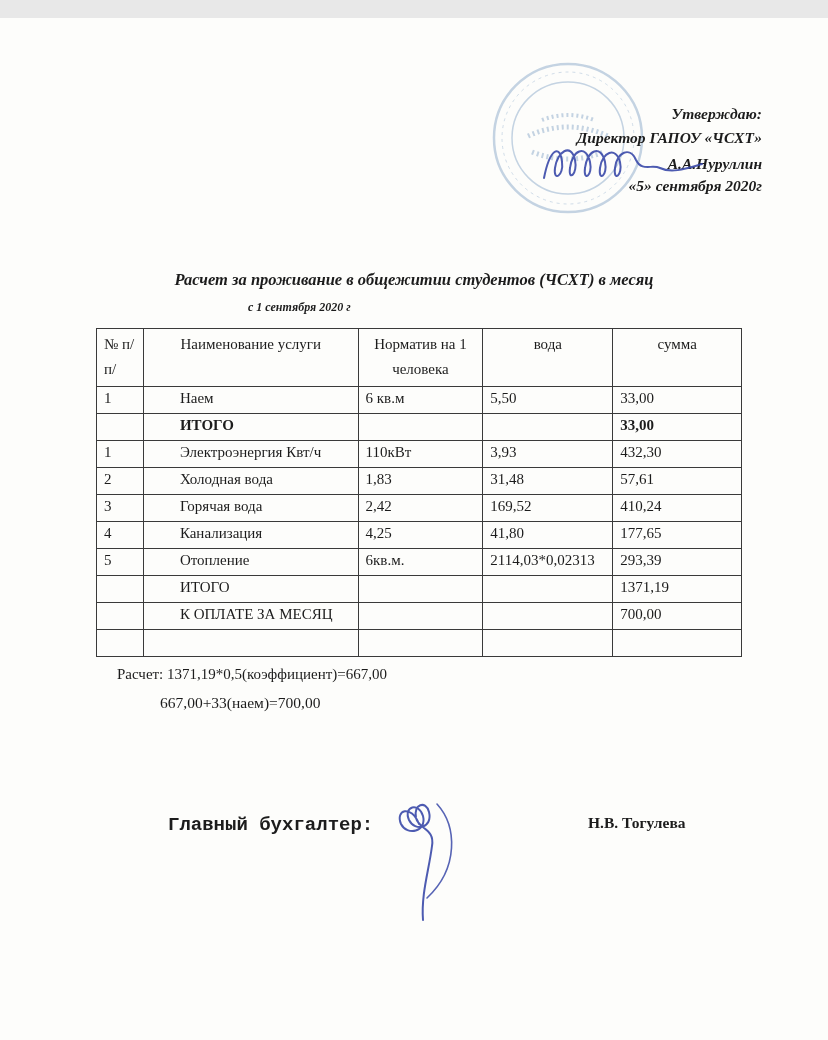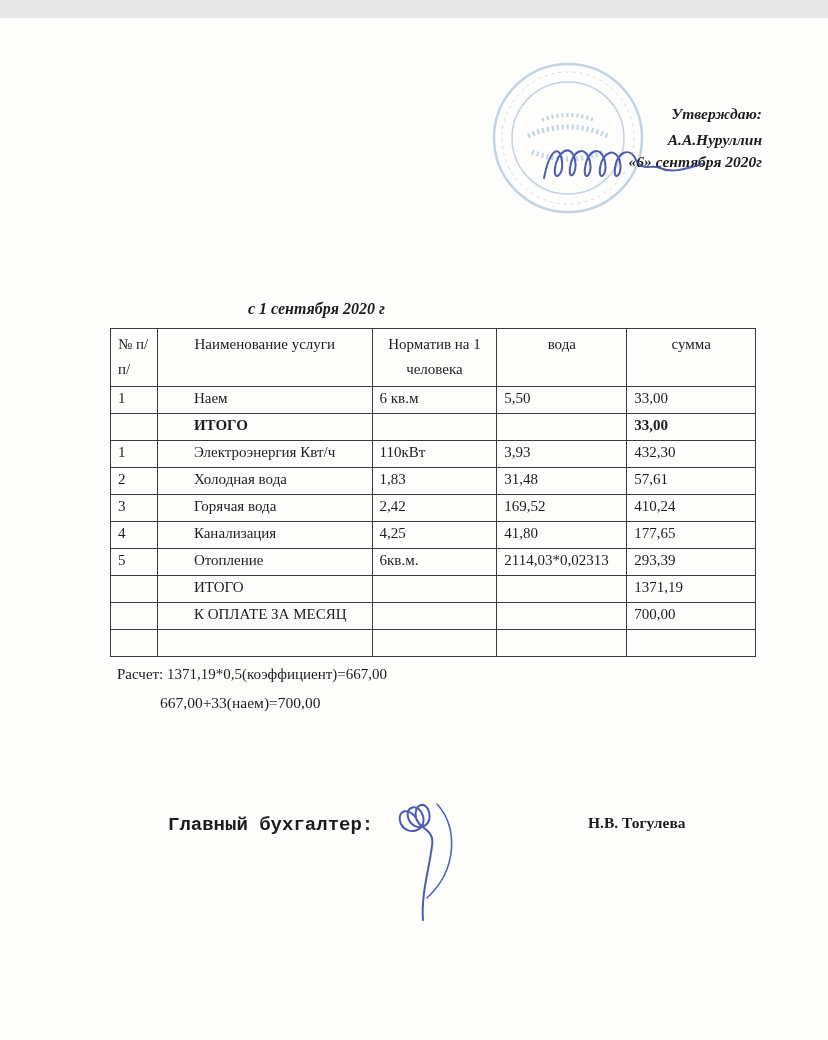--- a/index.html
+++ b/index.html
@@ -29,25 +29,25 @@
     position:absolute; top:40px; right:180px; width:160px; height:160px;
     opacity:0.35; pointer-events:none;
   }
   
   .doc-title-1{
     position:absolute; top:252px; left:0; width:100%;
     text-align:center; font-weight:bold; font-style:italic; font-size:16.5px;
   }
   .doc-title-2{
     position:absolute; top:282px; left:248px;
-    font-weight:bold; font-style:italic; font-size:16px;
+    font-weight:bold; font-style:italic; font-size:12px;
   }
   
   table.calc{
-    position:absolute; top:310px; left:110px;
+    position:absolute; top:310px; left:96px;
     width:646px; border-collapse:collapse;
     font-size:15px;
   }
   table.calc th, table.calc td{
     border:1px solid #3a3a3a;
     padding:3px 7px 4px 7px;
     vertical-align:top;
     font-weight:normal;
     height:19px;
   }
@@ -78,36 +78,38 @@
     <circle cx="80" cy="80" r="74" fill="none" stroke="#5b86b5" stroke-width="2.5"></circle>
     <circle cx="80" cy="80" r="56" fill="none" stroke="#5b86b5" stroke-width="1.5"></circle>
     <circle cx="80" cy="80" r="66" fill="none" stroke="#5b86b5" stroke-width="0.8" stroke-dasharray="3 4"></circle>
     <path d="M40,78 q40,-18 80,0" fill="none" stroke="#5b86b5" stroke-width="5" stroke-dasharray="2 3"></path>
     <path d="M44,94 q36,14 72,0" fill="none" stroke="#5b86b5" stroke-width="5" stroke-dasharray="2 3"></path>
     <path d="M54,62 q26,-10 52,0" fill="none" stroke="#5b86b5" stroke-width="4" stroke-dasharray="2 3"></path>
   </svg>
 
   <div class="approval">
     <div>Утверждаю:</div>
+    <div>Директор ГАПОУ «ЧСХТ»</div>
     <div class="signer-row">
       <span class="signer-name">А.А.Нуруллин</span>
     </div>
-    <div style="margin-top:2px;">«6» сентября  2020г</div>
+    <div style="margin-top:2px;">«5» сентября  2020г</div>
   </div>
 
   <svg class="director-sign" viewBox="0 0 170 60">
     <path d="M4,42 C10,12 20,8 22,26 C24,40 13,46 15,32
              C17,16 31,6 35,24 C38,38 28,46 30,32
              C32,14 46,8 50,26 C53,40 43,46 45,32
              C47,14 61,8 65,26 C68,40 58,46 60,32
              C62,16 76,10 80,26 C83,40 73,46 75,32
              C77,16 90,10 96,24 C102,36 112,28 120,32
              C132,38 148,32 162,28" fill="none" stroke="#3a49a8" stroke-width="2" stroke-linecap="round" opacity="0.9"></path>
   </svg>
 
+  <div class="doc-title-1">Расчет за проживание в общежитии студентов (ЧСХТ)  в месяц</div>
   <div class="doc-title-2">с 1 сентября  2020 г</div>
 
   <table class="calc">
     <colgroup>
       <col style="width:47px">
       <col style="width:215px">
       <col style="width:125px">
       <col style="width:130px">
       <col style="width:129px">
     </colgroup>

